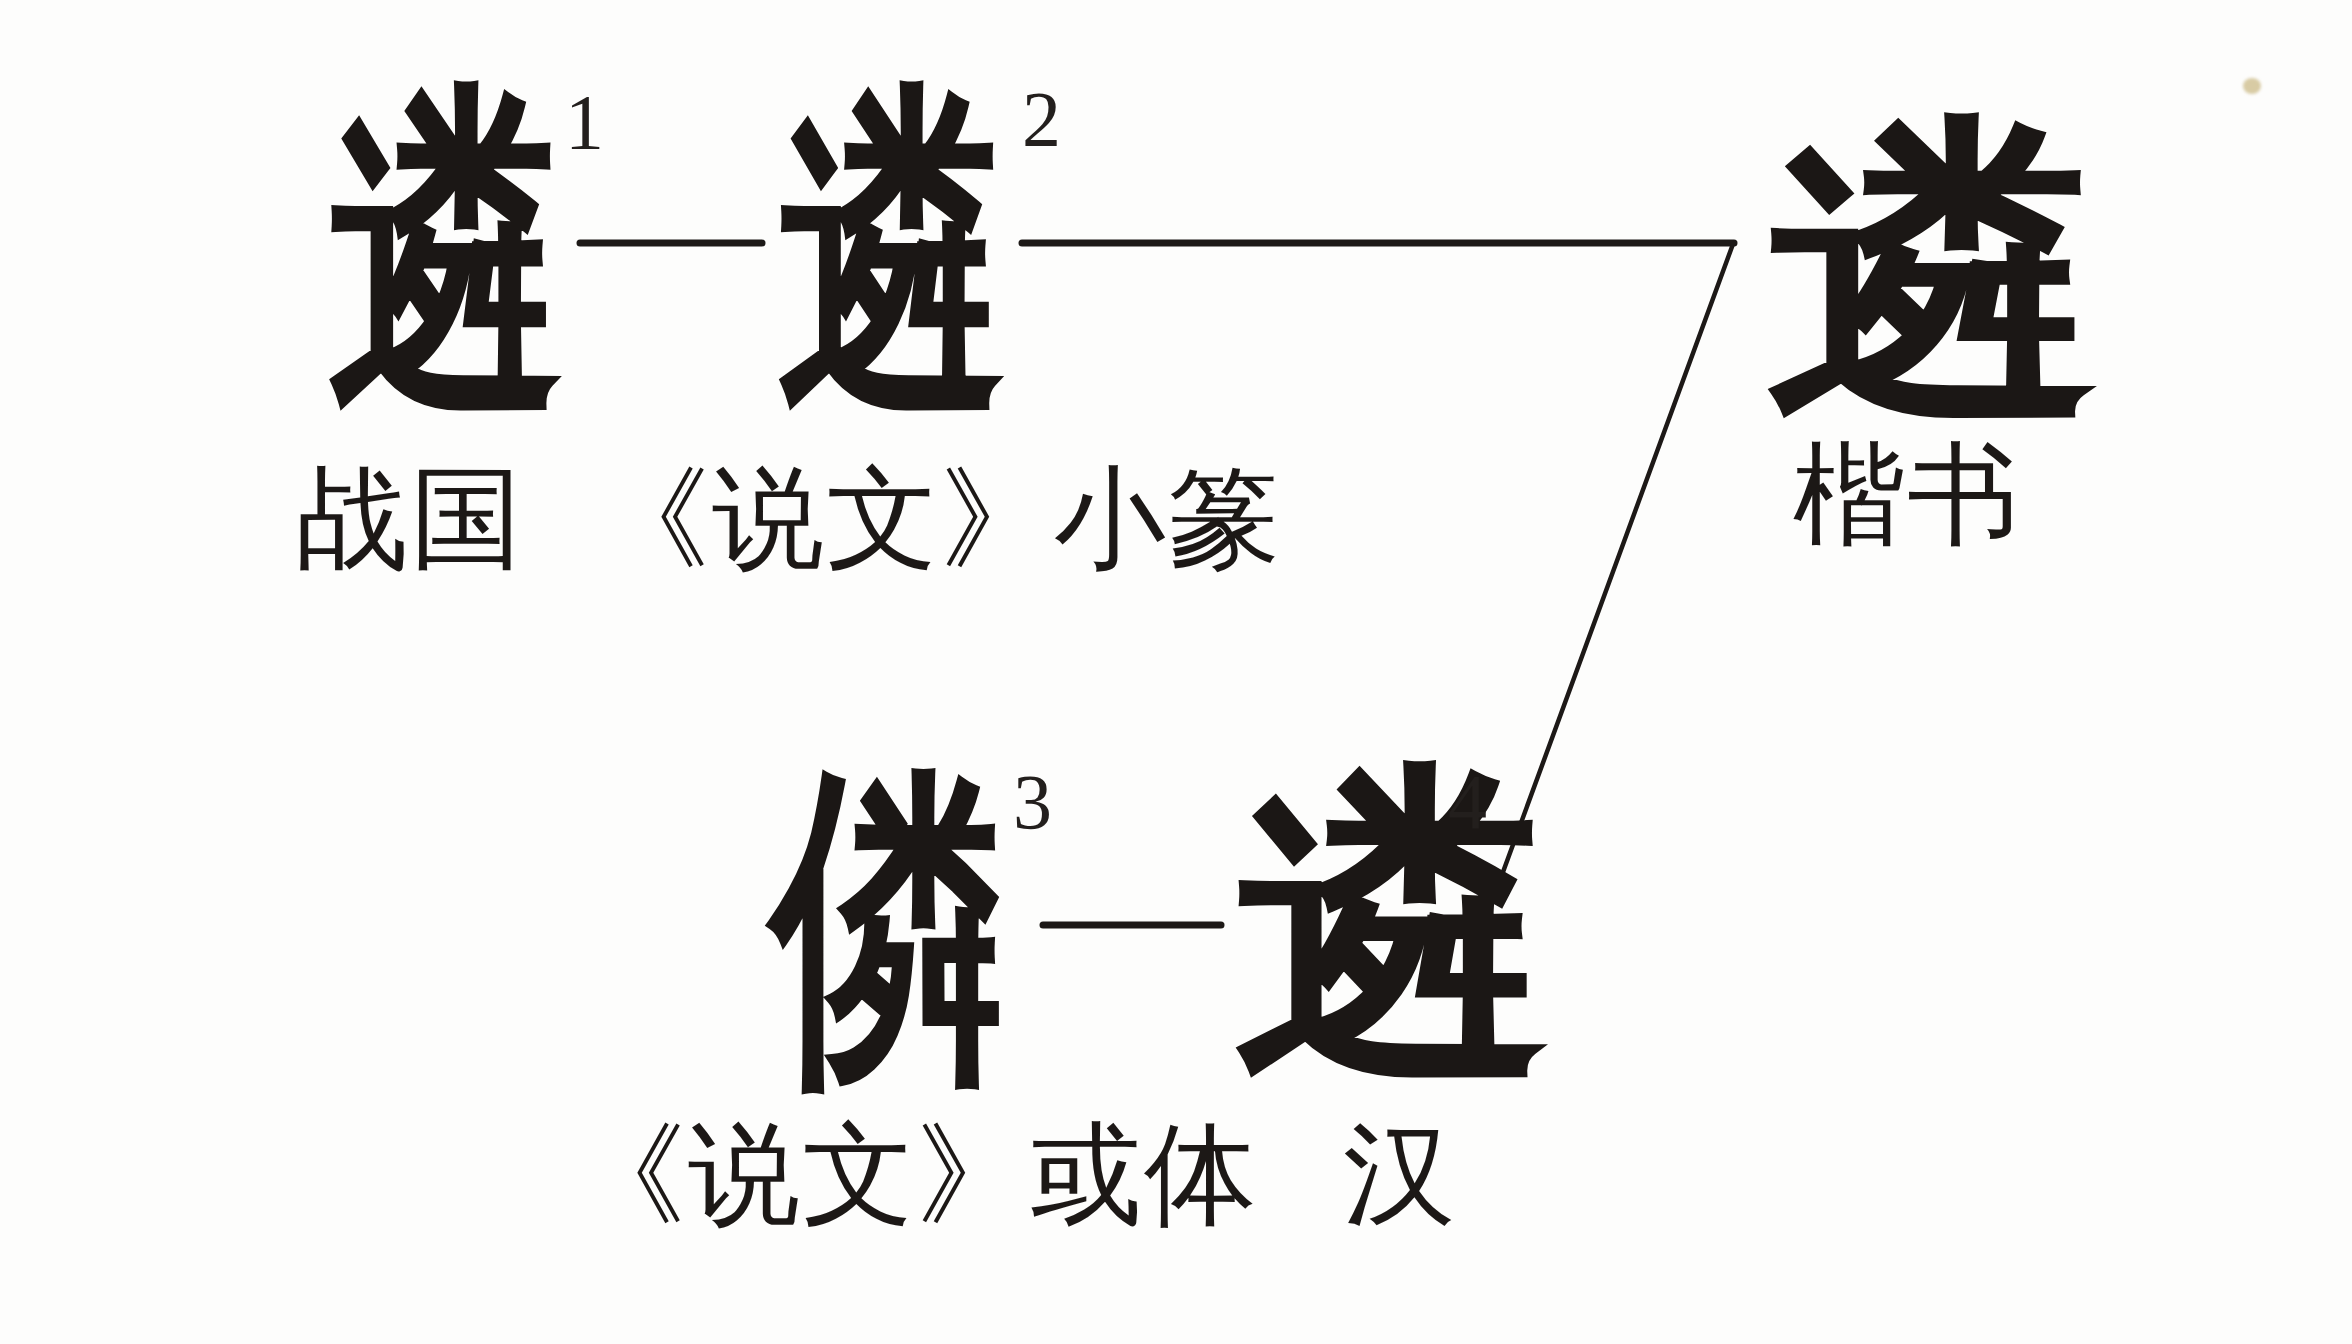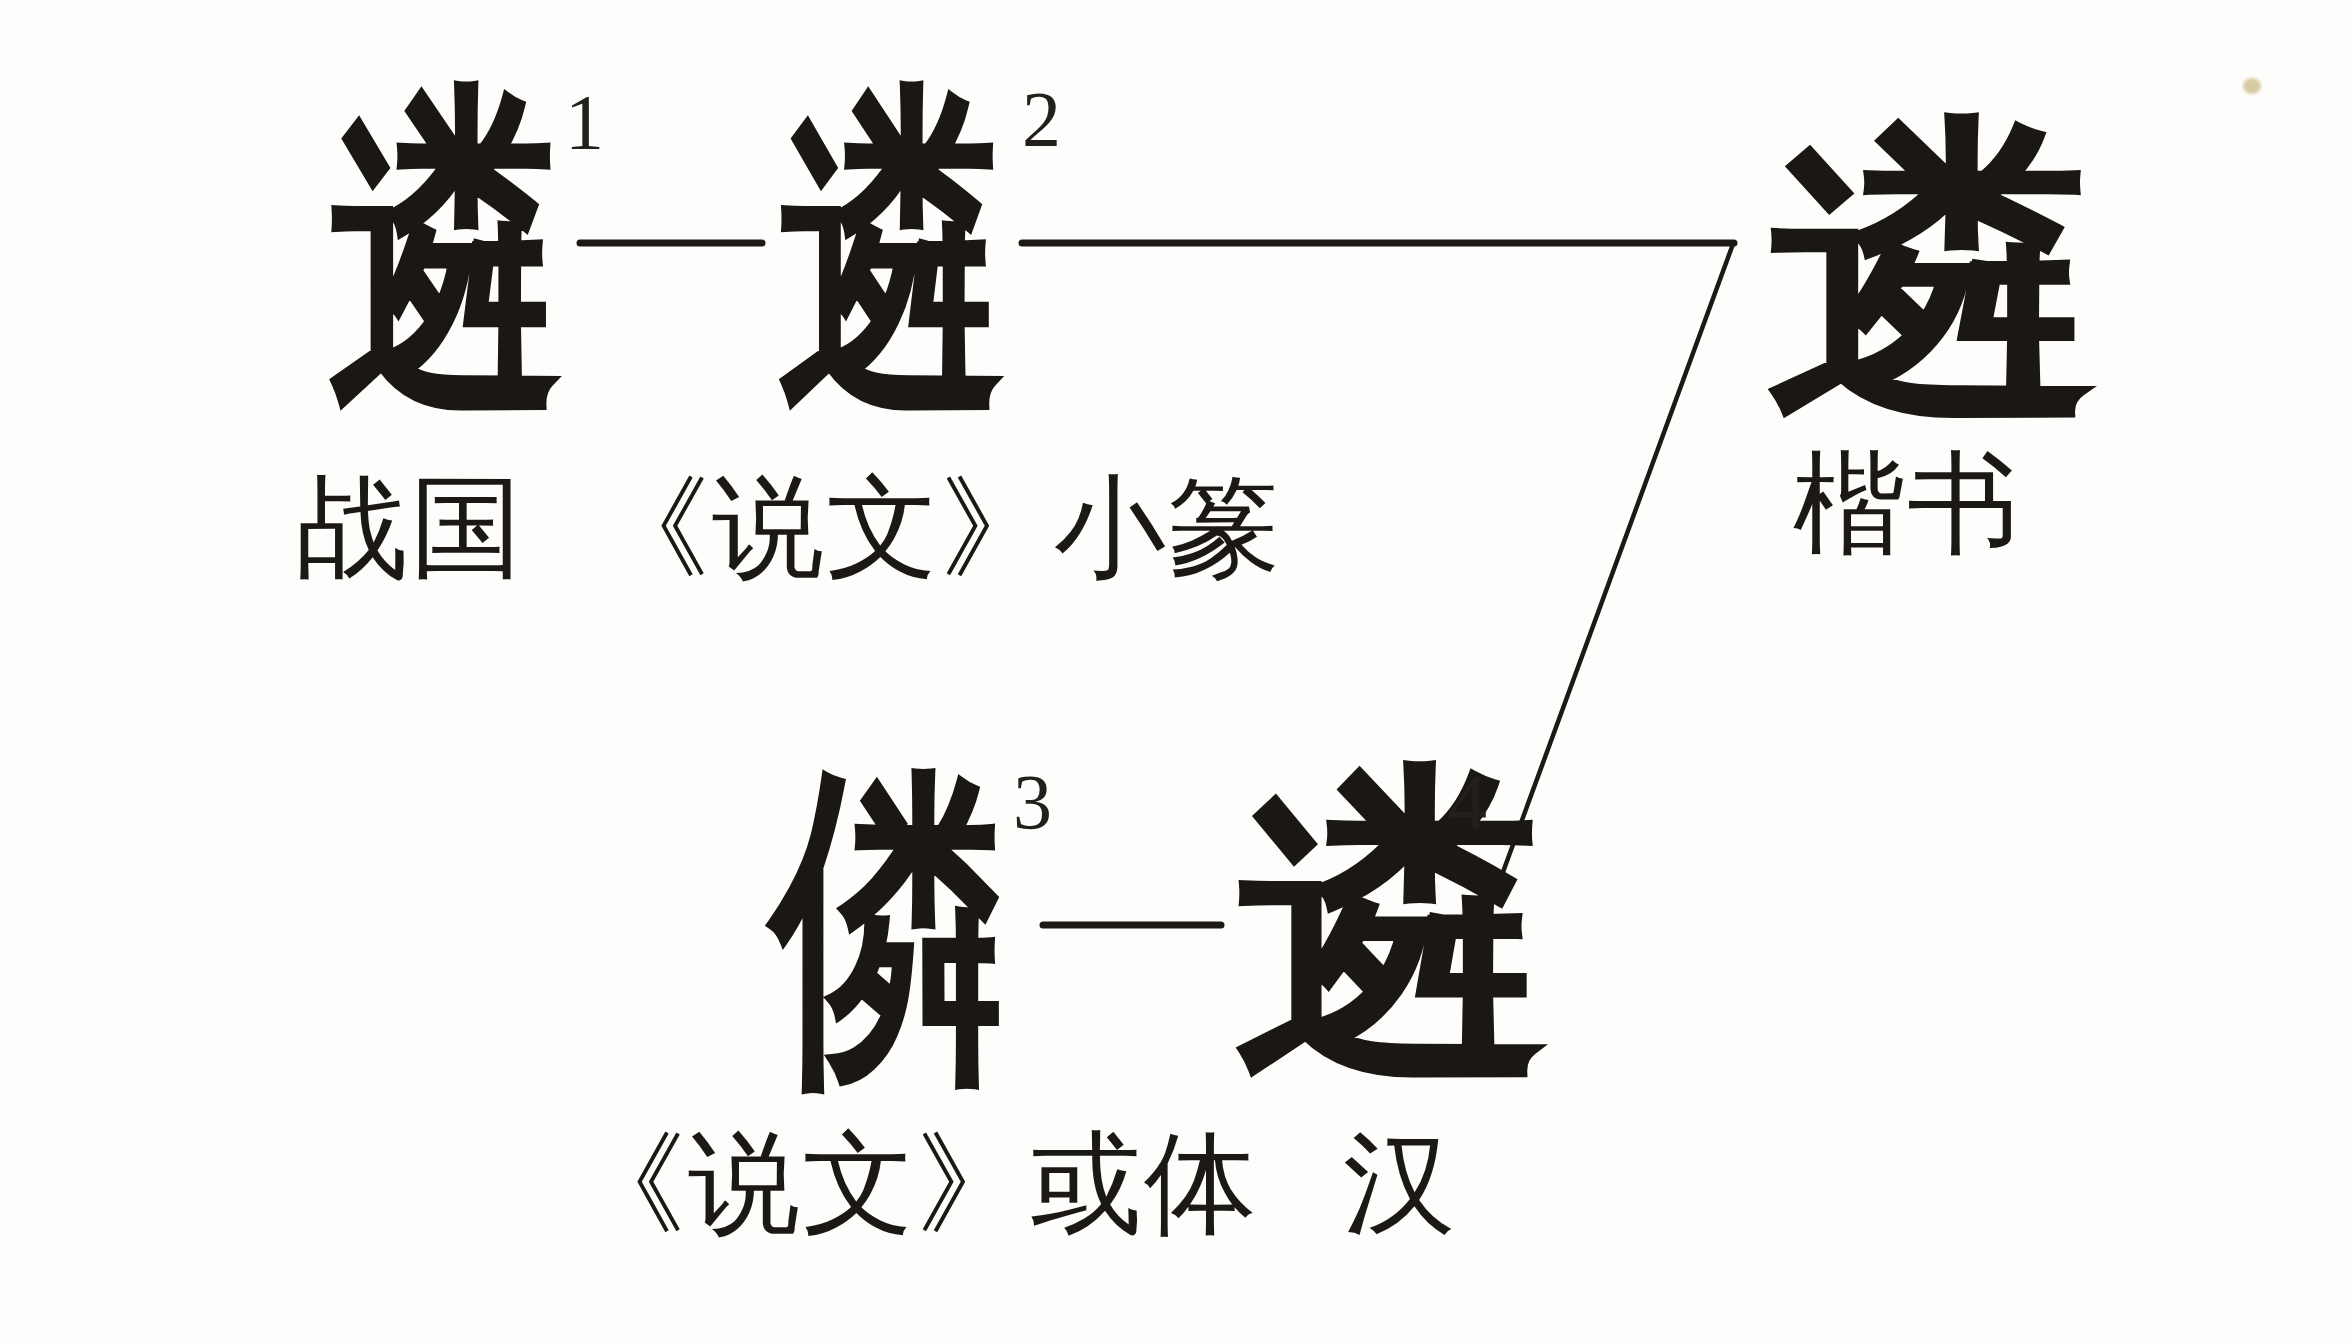--- a/index.html
+++ b/index.html
@@ -53,21 +53,21 @@
     color: #231f1d;
   }
   .s1 { left: 565px; top: 83px; }
   .s2 { left: 1022px; top: 80px; }
   .s3 { left: 1013px; top: 763px; }
   .s4 { left: 1448px; top: 763px; }
 
   
   .label {
     position: absolute;
-    font-family: Liberation Serif, serif;
+    font-family: Liberation Mono, monospace;
     font-size: 112px;
     line-height: 1;
     color: #1c1816;
     white-space: nowrap;
     letter-spacing: 2px;
   }
   .l-zhanguo { left: 296px; top: 472px; }
   .l-shuowen-xz { left: 598px; top: 472px; }
   .l-kaishu { left: 1793px; top: 448px; }
   .l-huoti { left: 574px; top: 1128px; text-align: center; }

